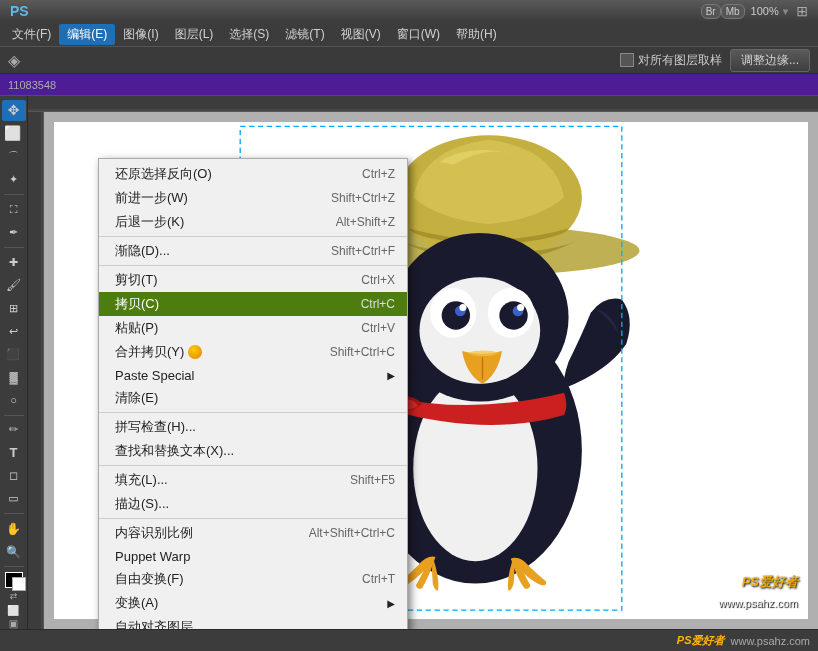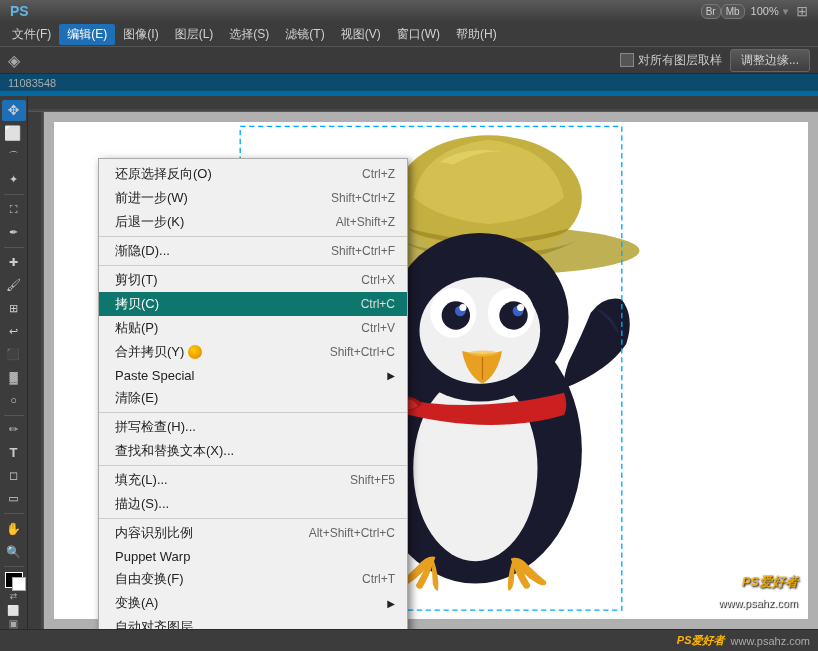--- a/index.html
+++ b/index.html
@@ -76,27 +76,27 @@
       color: #d0d0d0;
       border: 1px solid #666;
       padding: 2px 10px;
       font-size: 12px;
       border-radius: 3px;
       cursor: pointer;
     }
     .breadcrumb-bar {
       width: 100%;
       height: 22px;
-      background: #0c4a6e;
+      background: #4c1d95;
       display: flex;
       align-items: center;
       padding: 0 8px;
       font-size: 11px;
       color: #aaa;
-      border-bottom: 5px solid #0369a1;
+      border-bottom: 1px solid #0369a1;
     }
 
     
     #main {
       display: flex;
       width: 100%;
       height: calc(651px - 22px - 24px - 28px - 22px - 22px);
       position: relative;
     }
 
@@ -164,21 +164,21 @@
     .dd-item {
       display: flex;
       align-items: center;
       padding: 3px 12px 3px 16px;
       cursor: pointer;
       white-space: nowrap;
       color: #222;
       font-size: 13px;
       min-height: 22px;
     }
-    .dd-item.selected { background: #0f766e; color: #fff; }
+    .dd-item.selected { background: #4d7c0f; color: #fff; }
     .dd-item .shortcut {
       margin-left: auto;
       padding-left: 20px;
       color: #666;
       font-size: 12px;
     }
     .dd-item.selected .shortcut,
     .dd-item:hover .shortcut { color: #ddd; }
     .dd-item .arrow {
       margin-left: auto;

